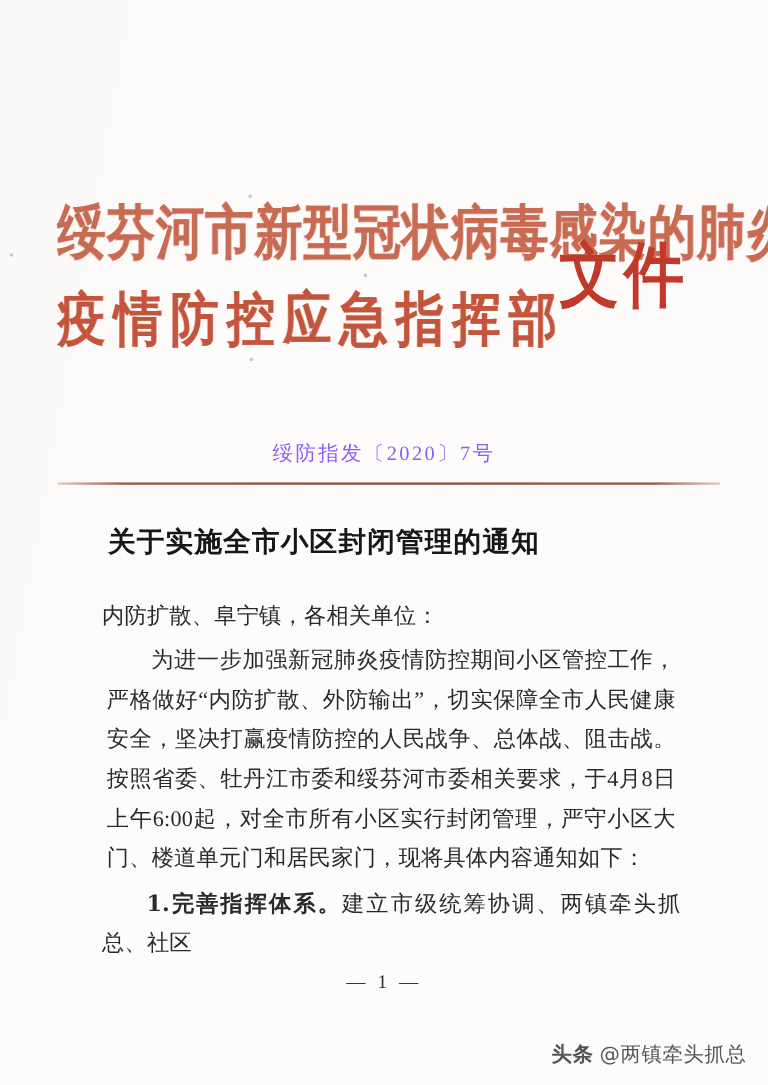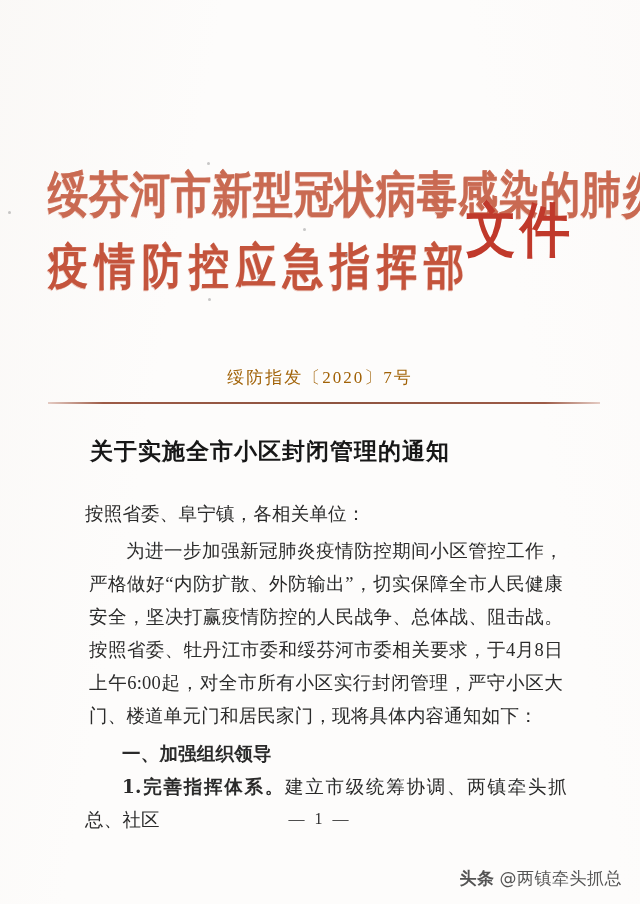--- a/index.html
+++ b/index.html
@@ -92,21 +92,21 @@
   
   .docnum {
     position: absolute;
     left: 0;
     top: 366px;
     width: 640px;
     text-align: center;
     font-family: "Liberation Serif", "DejaVu Serif", serif;
     font-size: 17px;
     letter-spacing: 2px;
-    color: #a16207;
+    color: #8b5cf6;
   }
   .red-rule {
     position: absolute;
     left: 48px;
     top: 402px;
     width: 552px;
     height: 2px;
     background: linear-gradient(90deg,
       rgba(186,116,96,0.35) 0%,
       #9d5b47 10%,
@@ -214,25 +214,24 @@
     <span class="speck" style="left:208px; top:140px;width:3px; height:3px;"></span>
   </div>
 
   <div class="docnum">绥防指发〔2020〕7号</div>
 
   <div class="red-rule"></div>
 
   <div class="doc-title">关于实施全市小区封闭管理的通知</div>
 
   <div class="body-block">
-    <p class="p-salutation">按照省委、阜宁镇，各相关单位：</p>
+    <p class="p-salutation">内防扩散、阜宁镇，各相关单位：</p>
 
     <p class="p-indent">为进一步加强新冠肺炎疫情防控期间小区管控工作，严格做好“内防扩散、外防输出”，切实保障全市人民健康安全，坚决打赢疫情防控的人民战争、总体战、阻击战。按照省委、牡丹江市委和绥芬河市委相关要求，于4月8日上午6:00起，对全市所有小区实行封闭管理，严守小区大门、楼道单元门和居民家门，现将具体内容通知如下：</p>
 
-    <p class="p-sec-head">一、加强组织领导</p>
 
     <p class="p-item">
       <b>1.完善指挥体系。</b><span>建立市级统筹协调、两镇牵头抓总、社区</span>
     </p>
   </div>
 
   <div class="page-no">— 1 —</div>
 
   <div class="watermark">
     <span class="wm-brand">头条</span>

